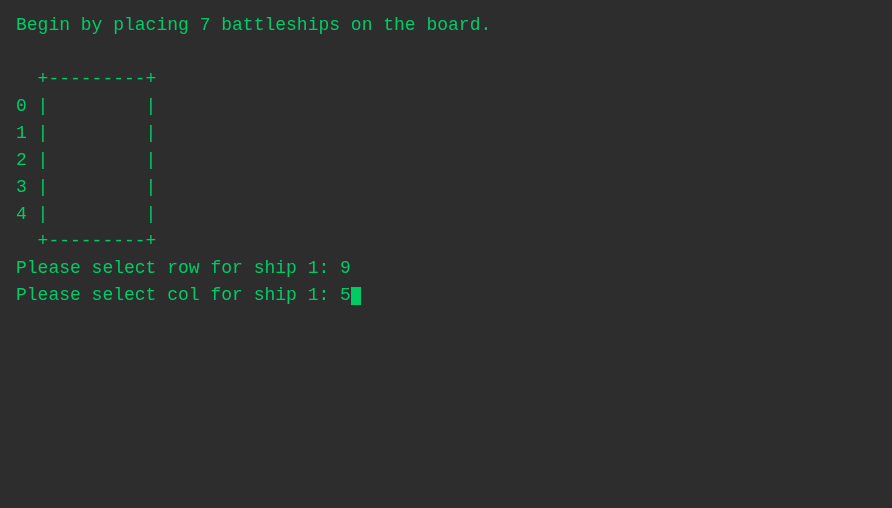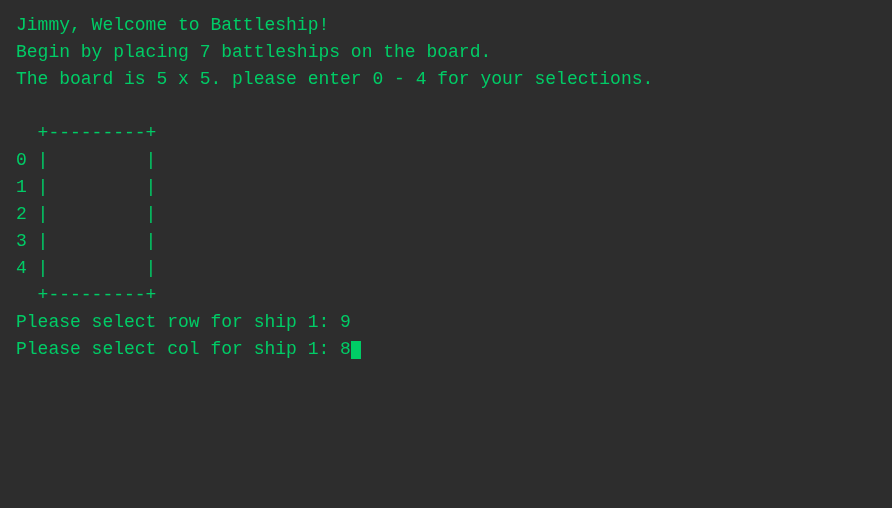--- a/index.html
+++ b/index.html
@@ -46,26 +46,24 @@
 
     .empty-line {
       display: block;
       height: 1.5em;
     }
   </style>
 </head>
 <body>
 
 <div class="terminal">
-  <span class="line">Jimmy, Welcome to Battleship!</span>
   <span class="line">Begin by placing 7 battleships on the board.</span>
-  <span class="line">The board is 5 x 5. please enter 0 - 4 for your selections.</span>
   <span class="empty-line"></span>
   <span class="line">  +---------+</span>
   <span class="line">0 |         |</span>
   <span class="line">1 |         |</span>
   <span class="line">2 |         |</span>
   <span class="line">3 |         |</span>
   <span class="line">4 |         |</span>
   <span class="line">  +---------+</span>
   <span class="line">Please select row for ship 1: 9</span>
-  <span class="line"><span>Please select col for ship 1: 8</span><span class="cursor"></span></span>
+  <span class="line"><span>Please select col for ship 1: 5</span><span class="cursor"></span></span>
 </div>
 
 </body></html>

